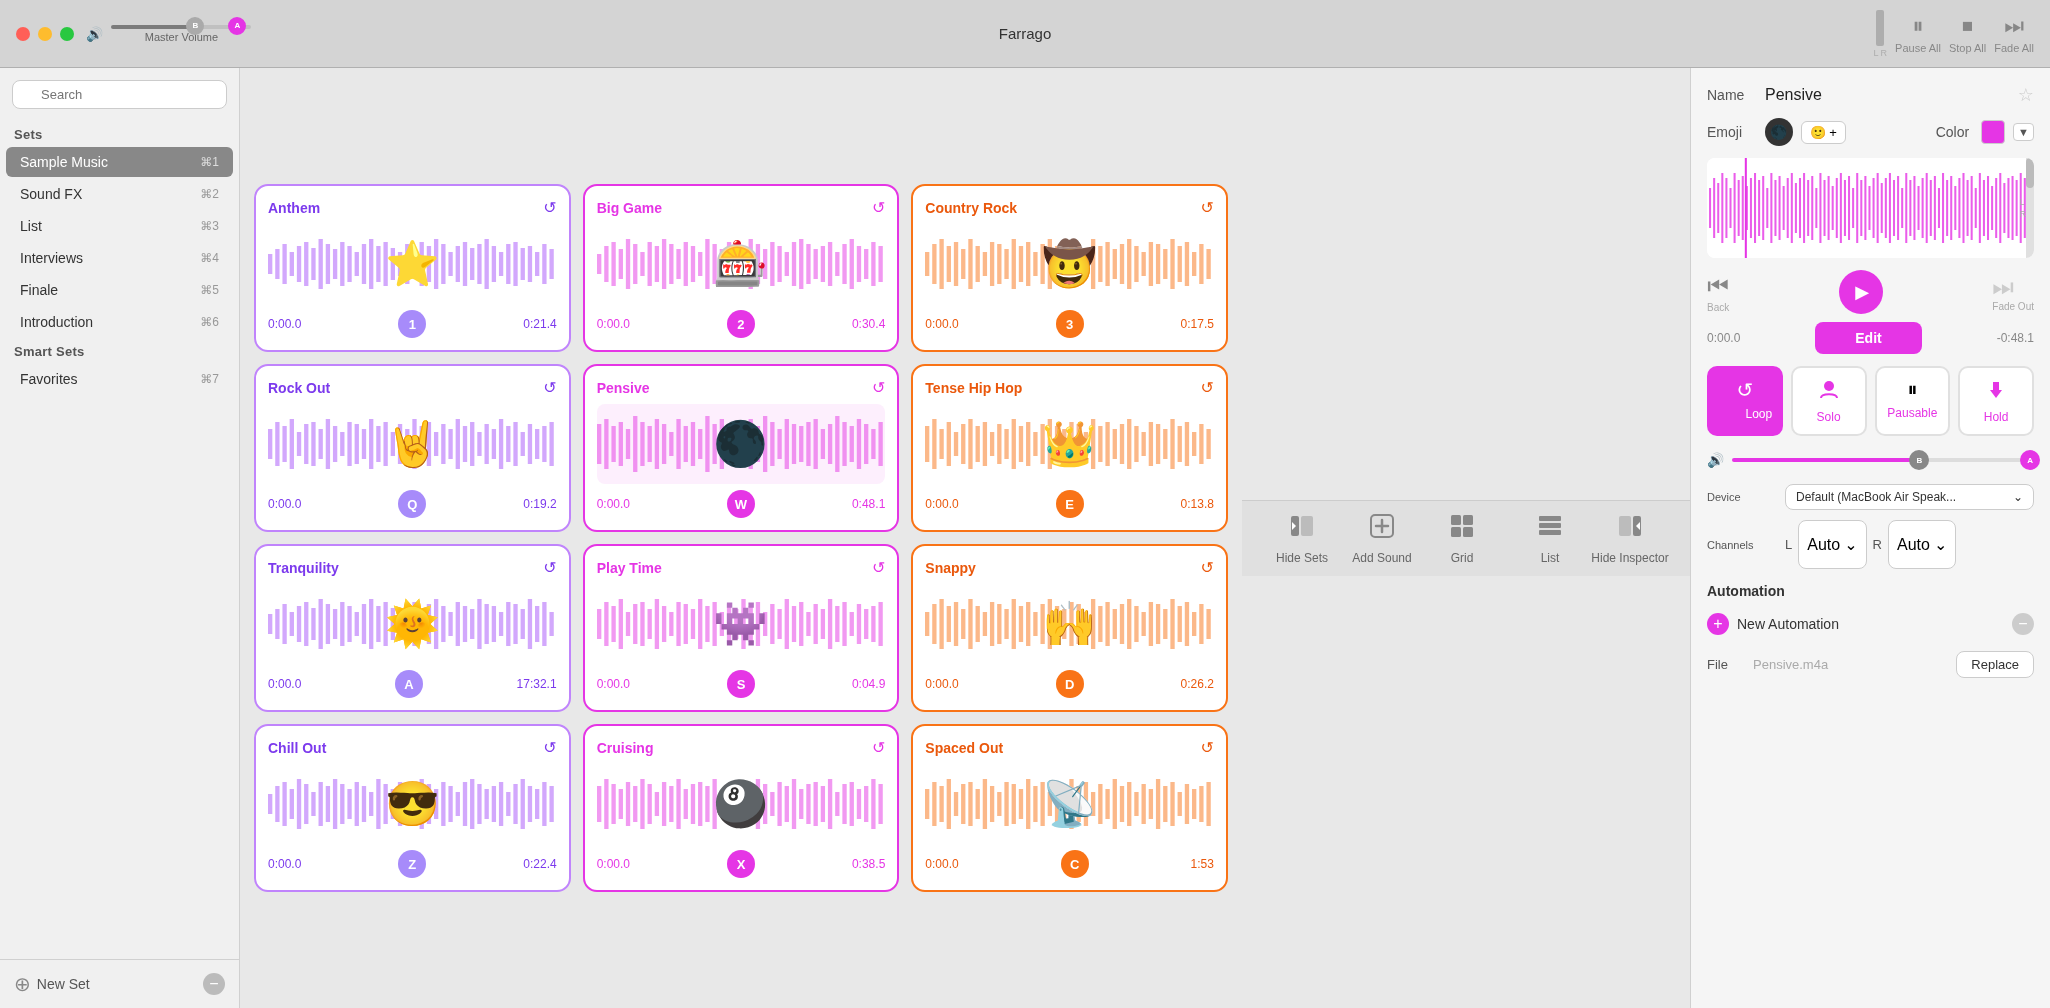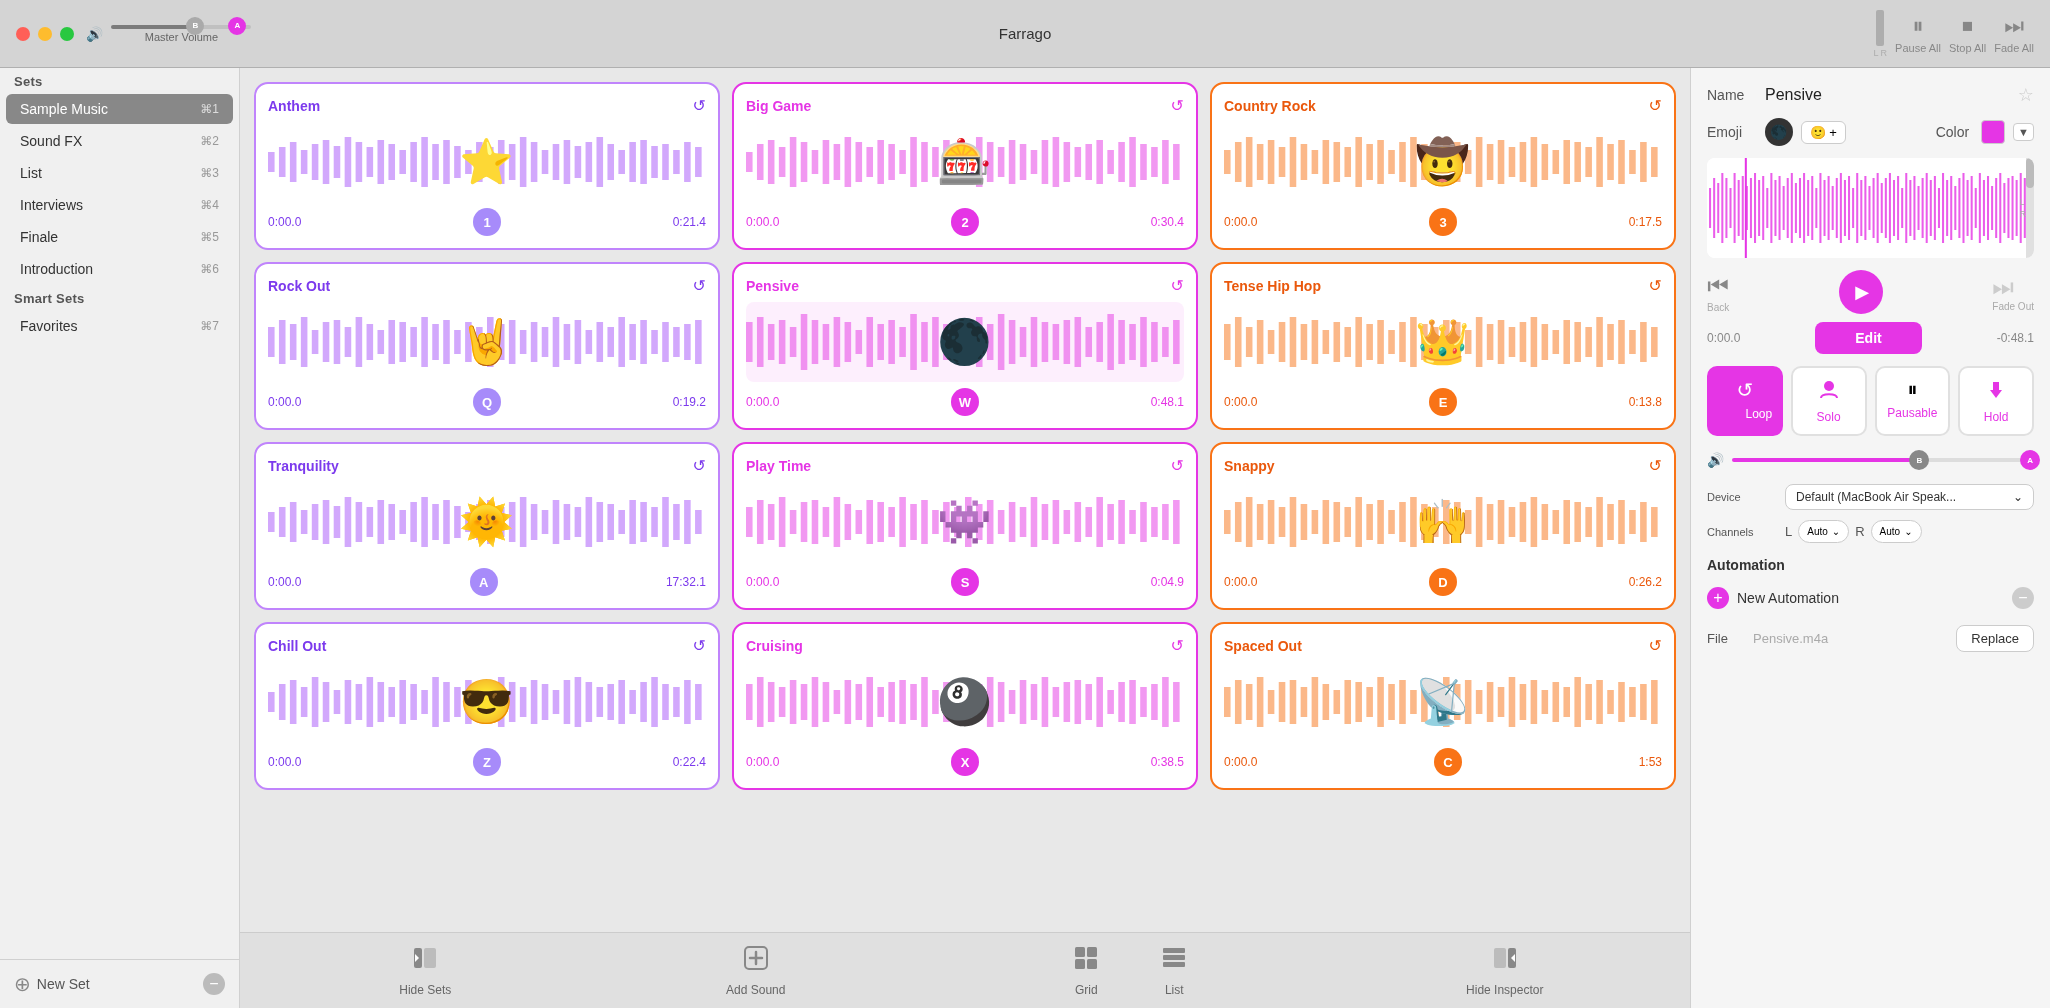--- a/index.html
+++ b/index.html
@@ -586,23 +586,23 @@
     }
     .insp-channel-group {
       display: flex;
       align-items: center;
       gap: 6px;
       flex: 1;
     }
     .insp-ch-label { font-size: 13px; color: #555; }
     .insp-ch-select {
       border: 1px solid #ccc;
-      border-radius: 13px;
-      padding: 5px 8px;
-      font-size: 10px;
+      border-radius: 8px;
+      padding: 14px 8px;
+      font-size: 16px;
       background: white;
       display: flex;
       align-items: center;
       gap: 4px;
       cursor: pointer;
     }
 
     
     .automation-section {
       margin-top: 4px;
@@ -662,22 +662,23 @@
       font-size: 13px;
       background: white;
       cursor: pointer;
       color: #333;
     }
 
     
     .content-area {
       flex: 1;
       display: flex;
-      flex-direction: column;
+      flex-direction: row;
       overflow: hidden;
+      align-items: center;
     }
     .grid-scroll {
       flex: 1;
       overflow-y: auto;
       padding: 14px;
       display: grid;
       grid-template-columns: repeat(3, 1fr);
       gap: 12px;
       align-content: start;
     }
@@ -756,20 +757,26 @@
     <div class="titlebar-btn">
       <span class="titlebar-btn-icon">⏭</span>
       <span class="titlebar-btn-label">Fade All</span>
     </div>
   </div>
 </div>
 
 <div class="main-layout">
 
   <div class="sidebar">
+    <div class="sidebar-search">
+      <div class="search-wrapper">
+        <span class="search-icon-inner">🔍</span>
+        <input class="search-input" type="text" placeholder="Search" style="">
+      </div>
+    </div>
     <div class="sidebar-section-label">Sets</div>
     <div class="sidebar-item active">
       <span class="sidebar-item-name">Sample Music</span>
       <span class="sidebar-shortcut">⌘1</span>
     </div>
     <div class="sidebar-item">
       <span class="sidebar-item-name">Sound FX</span>
       <span class="sidebar-shortcut">⌘2</span>
     </div>
     <div class="sidebar-item">

